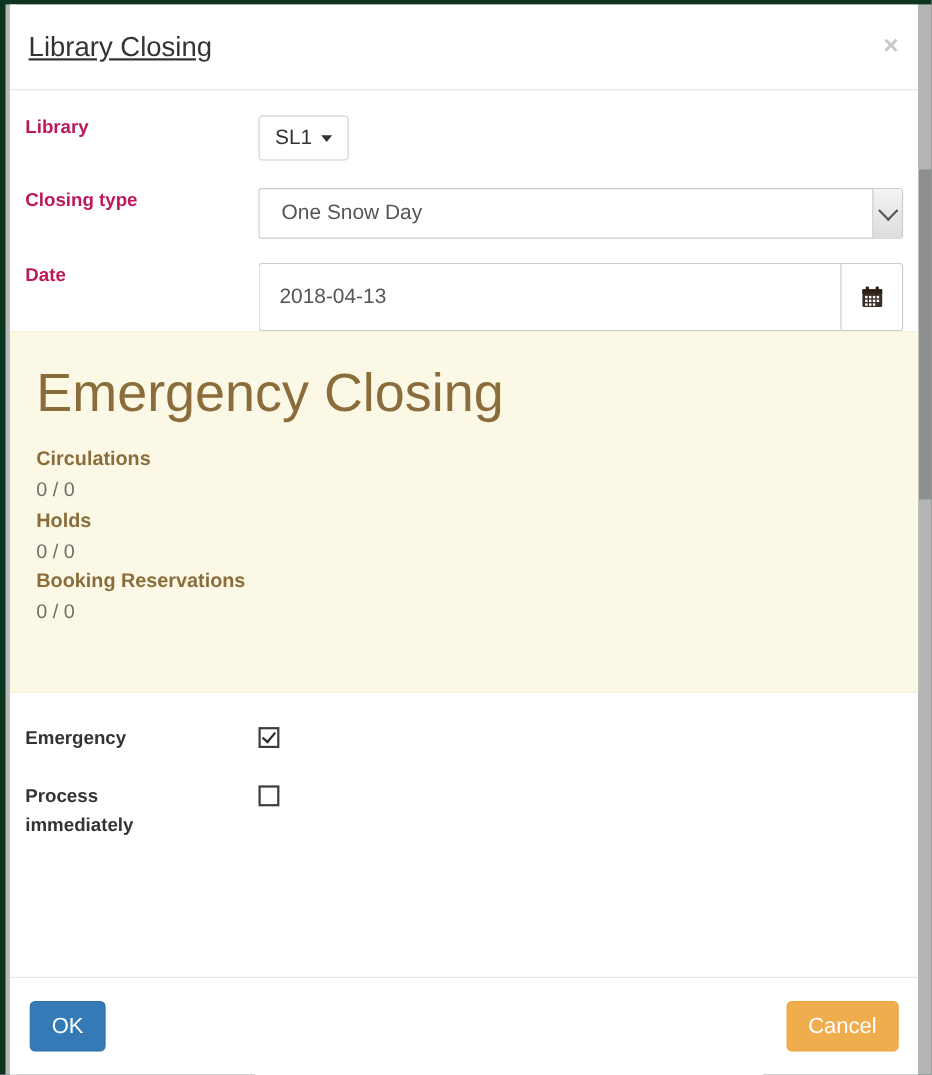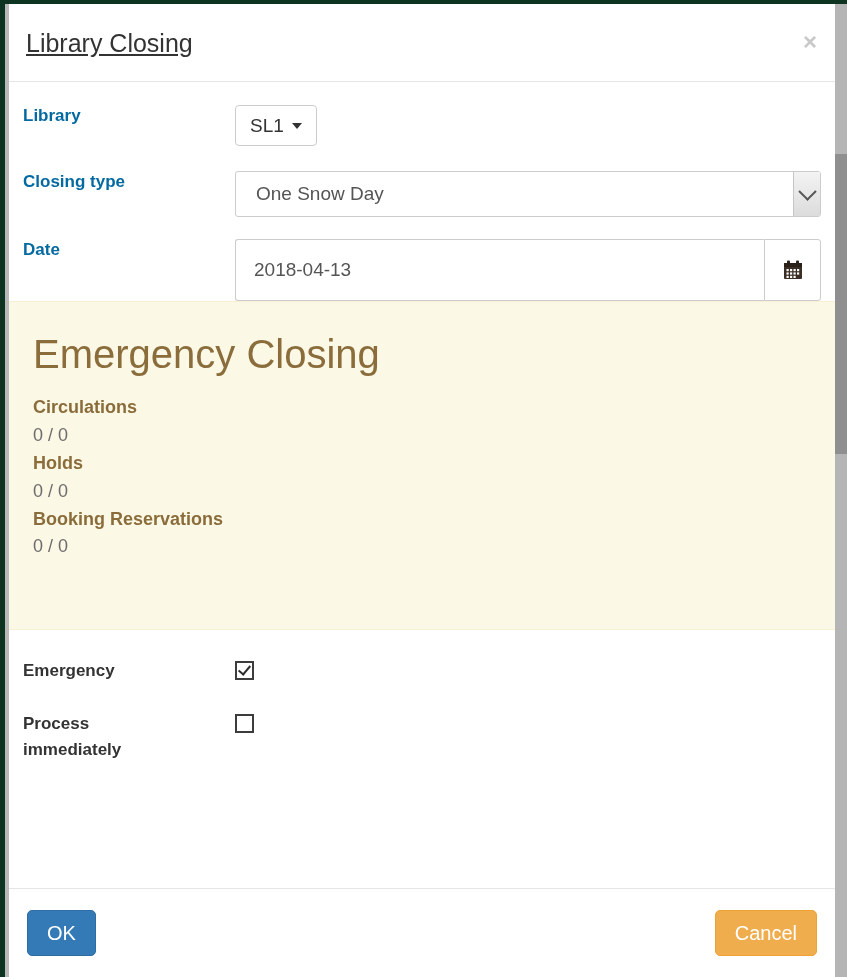--- a/index.html
+++ b/index.html
@@ -99,21 +99,21 @@
     display: flex;
     align-items: flex-start;
     padding: 0 14px;
     box-sizing: border-box;
   }
   .form-label {
     width: 212px;
     flex: 0 0 212px;
     font-size: 17px;
     font-weight: 700;
-    color: #0369a1;
+    color: #be185d;
     line-height: 1.28;
     box-sizing: border-box;
   }
   .form-control-wrap {
     flex: 1 1 auto;
     position: relative;
   }
 
   
   .row-library { padding-top: 23px; }
@@ -231,21 +231,21 @@
   
   .alert-panel {
     background: #fcf8e6;
     border-top: 1px solid #f7f0d4;
     border-bottom: 1px solid #f7f0d4;
     padding: 30px 24px 45px 24px;
     box-sizing: border-box;
     height: 329px;
   }
   .alert-title {
-    font-size: 40px;
+    font-size: 49px;
     font-weight: 400;
     color: #8a6d3b;
     margin: 0 0 18px 0;
     line-height: 1.1;
   }
   .stat-label {
     font-size: 18px;
     font-weight: 700;
     color: #8a6d3b;
     line-height: 1.55;

